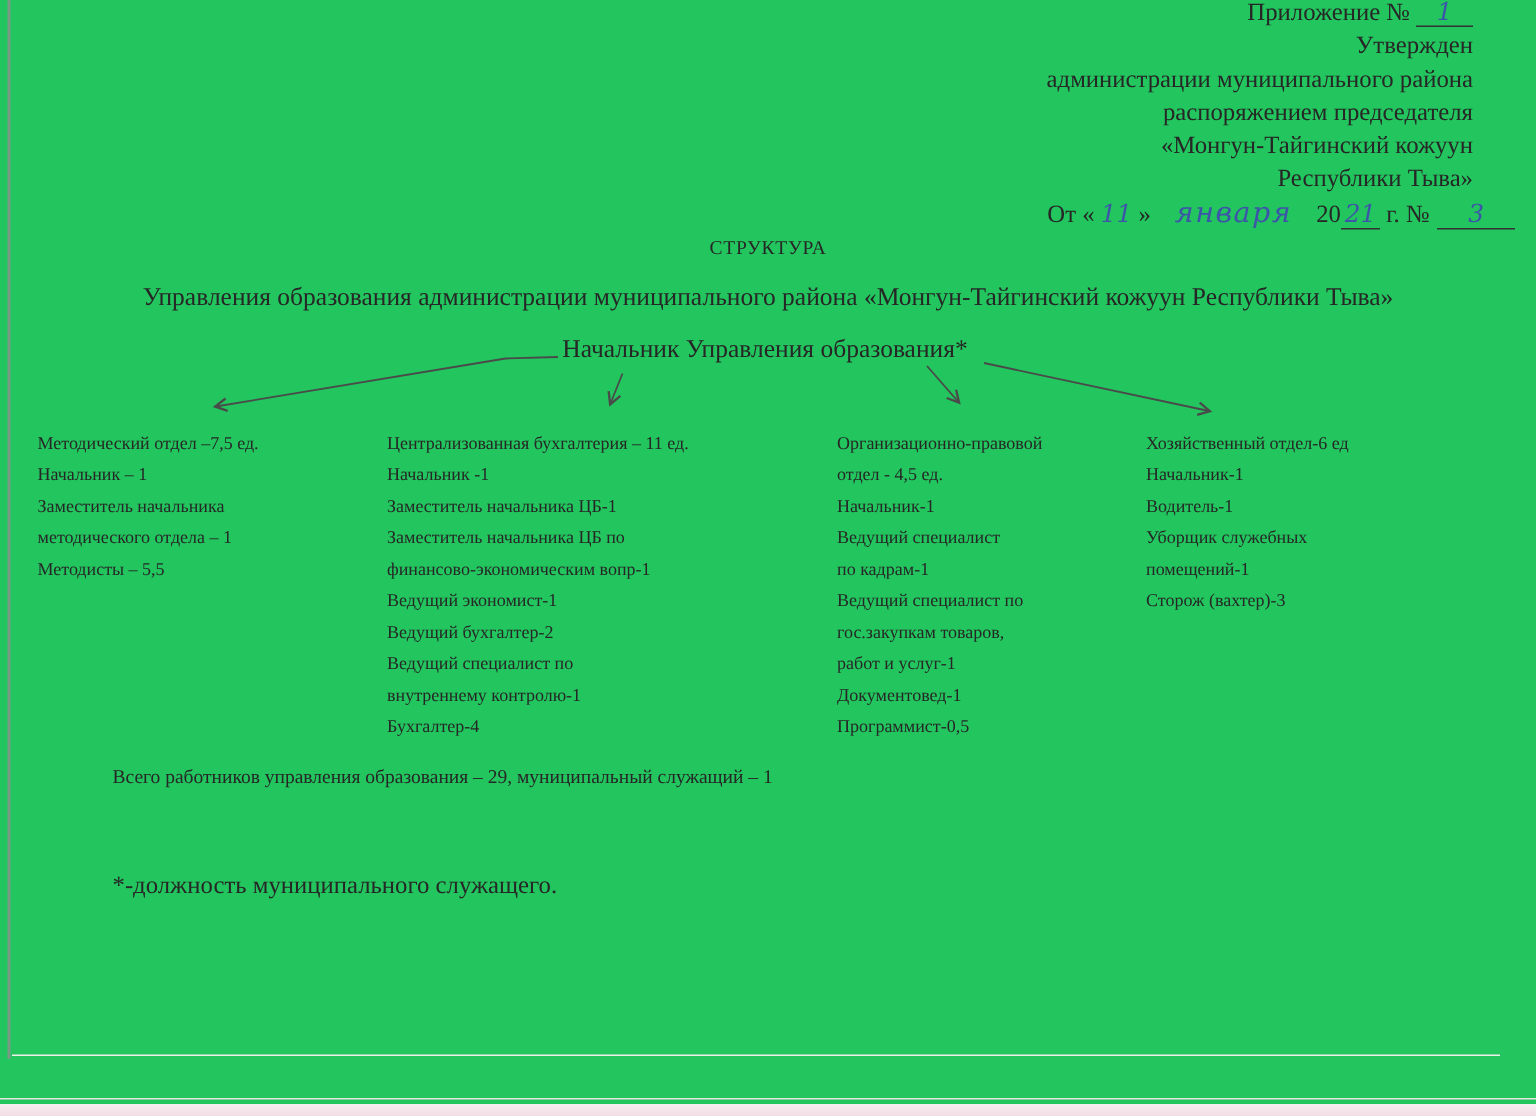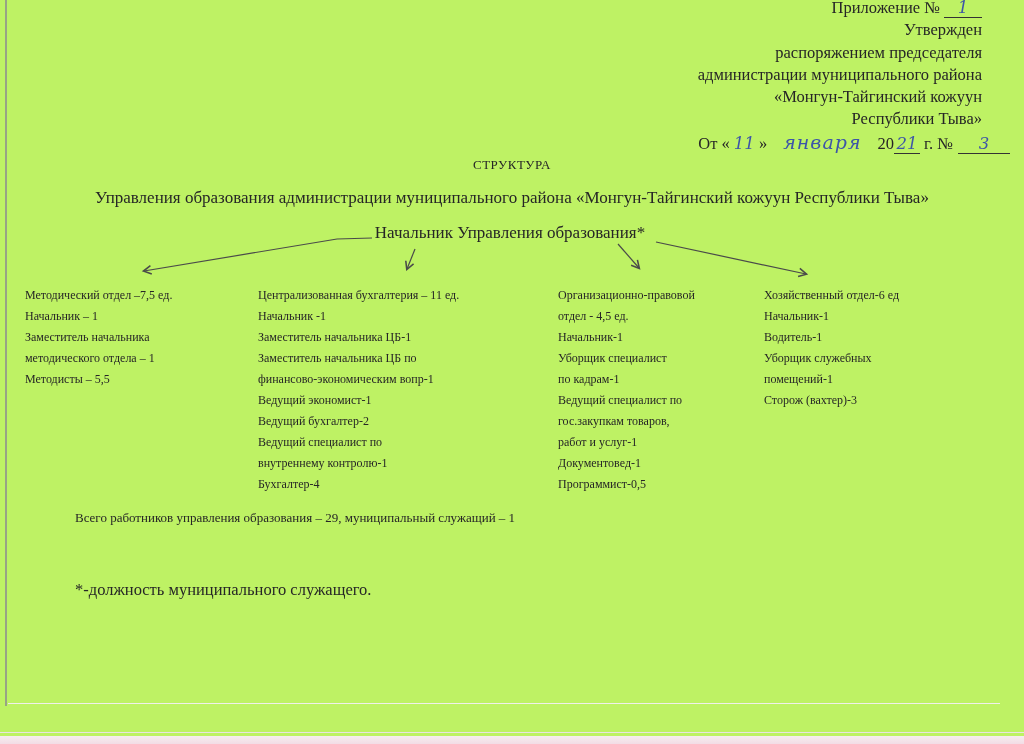--- a/index.html
+++ b/index.html
@@ -1,18 +1,18 @@
 <!DOCTYPE html>
 <html><head>
 <meta charset="utf-8">
 <style>
   html,body{margin:0;padding:0;}
   .page{
     position:relative; width:1024px; height:744px; overflow:hidden;
-    background:#bef264; color:#262626;
+    background:#22c55e; color:#262626;
     font-family:"Liberation Serif","DejaVu Serif",serif;
   }
   
   .scan-edge-left{position:absolute; left:5px; top:0; width:2px; height:706px; background:#8f8f8f; opacity:.8;}
   .scan-line-mid{position:absolute; left:8px; top:703px; width:992px; height:1px; background:#f0efec;}
   .scan-line-bottom{position:absolute; left:0; top:732px; width:1024px; height:1px; background:#e9e5e2;}
   .bottom-strip{position:absolute; left:0; top:736px; width:1024px; height:8px;
     background:linear-gradient(#f6eef0,#f3dce5);}
   
   .stamp{position:absolute; top:-3px; right:14px; width:430px; text-align:right;
@@ -43,22 +43,22 @@
 <div class="page">
 
   <div class="scan-edge-left"></div>
   <div class="scan-line-mid"></div>
   <div class="scan-line-bottom"></div>
   <div class="bottom-strip"></div>
 
   <div class="stamp">
     <div class="pr"><span>Приложение №</span><span class="hand u-slot num1">1</span></div>
     <div class="pr">Утвержден</div>
+    <div class="pr">администрации муниципального района</div>
     <div class="pr">распоряжением председателя</div>
-    <div class="pr">администрации муниципального района</div>
     <div class="pr">«Монгун-Тайгинский кожуун</div>
     <div class="pr">Республики Тыва»</div>
     <div><span>От «</span>
       <span class="hand">11</span>
       <span>»</span><span class="hand month">января</span><span>20</span><span class="hand u-slot yr">21</span>
       <span>г. №</span><span class="hand u-slot num3">3</span></div>
   </div>
 
   <div class="title">СТРУКТУРА</div>
   <div class="subtitle">Управления образования администрации муниципального района «Монгун-Тайгинский кожуун Республики Тыва»</div>
@@ -92,21 +92,21 @@
       <div>Ведущий экономист-1</div>
       <div>Ведущий бухгалтер-2</div>
       <div>Ведущий специалист по</div>
       <div>внутреннему контролю-1</div>
       <div>Бухгалтер-4</div>
     </div>
   <div class="col col-3">
       <div>Организационно-правовой</div>
       <div>отдел - 4,5 ед.</div>
       <div>Начальник-1</div>
-      <div>Уборщик специалист</div>
+      <div>Ведущий специалист</div>
       <div>по кадрам-1</div>
       <div>Ведущий специалист по</div>
       <div>гос.закупкам товаров,</div>
       <div>работ и услуг-1</div>
       <div>Документовед-1</div>
       <div>Программист-0,5</div>
     </div>
   <div class="col col-4">
       <div>Хозяйственный отдел-6 ед</div>
       <div>Начальник-1</div>

